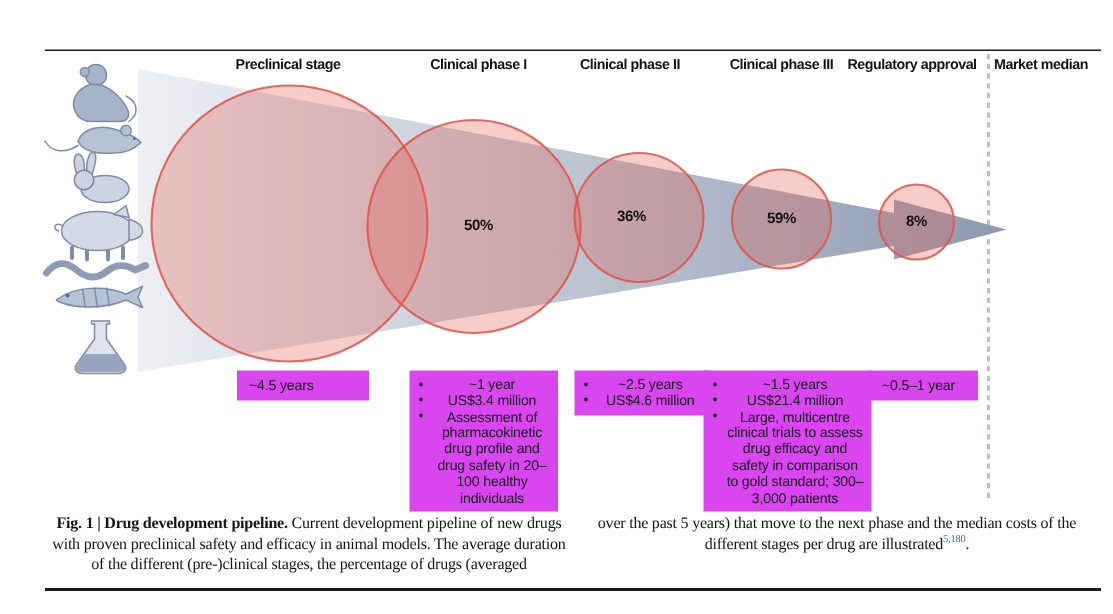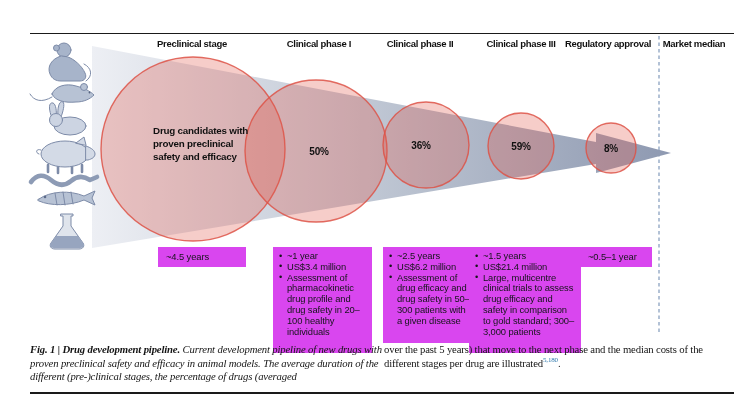--- a/index.html
+++ b/index.html
@@ -1,18 +1,18 @@
 <!DOCTYPE html>
 <html><head>
 <meta charset="utf-8">
 <style>
   html,body { margin:0; padding:0; background:#ffffff; }
   .page {
     position:relative; width:742px; height:409px; background:#ffffff;
-    font-family:"Liberation Sans", sans-serif; overflow:hidden; color:#111;
+    font-family:"Liberation Sans", sans-serif; overflow:hidden; color:#111;text-align:center;
   }
   .rule { position:absolute; background:#1a1a1a; }
   .rule-top { left:30px; top:33px; width:704px; height:1px; }
   .rule-bottom { left:30px; top:392px; width:704px; height:2px; }
 
   .hdr {
     position:absolute; top:38px; transform:translateX(-50%);
     font-weight:bold; font-size:9.5px; letter-spacing:-0.3px; white-space:nowrap;
   }
 
@@ -25,31 +25,31 @@
   .pct {
     position:absolute; transform:translate(-50%,-50%);
     font-weight:bold; font-size:10px; letter-spacing:-0.2px;
   }
 
   .ibox {
     position:absolute; background:#d946ef; color:#15151a;
     font-size:9.4px; line-height:10.8px; letter-spacing:-0.1px;
   }
   .ibox.single { height:20px; display:flex; align-items:center; padding-left:8px; }
-  .ibox ul { margin:0; padding:4px 3px 16px 6px; list-style:none;border-radius:19px; }
+  .ibox ul { margin:0; padding:4px 3px 4px 6px; list-style:none;border-radius:19px; }
   .ibox.b4 ul { padding-right:4px; }
   .ibox li { position:relative; padding-left:8px; }
   .ibox li::before { content:"\2022"; position:absolute; left:0; top:-0.5px; }
 
   .caption {
     position:absolute; top:343px;
     font-family:"Liberation Serif", serif; font-size:10.7px; line-height:13.5px;
     letter-spacing:-0.15px; color:#141414;
   }
-  .cap-left  { left:30px;  width:352px;font-style:italic; }
+  .cap-left  { left:30px;  width:352px; }
   .cap-right { left:384px; width:348px; }
   .cap-bold  { font-weight:bold; }
   sup.ref { font-size:7px; color:#2e79ad; line-height:0; }
 </style>
 </head>
 <body>
 
 <div class="page">
 
   <div class="rule rule-top"></div>
@@ -116,21 +116,20 @@
         <path d="M55 193 L57 205 M63 192 L65 205 M71 192 L73 204" fill="none"></path>
         <circle cx="45" cy="197" r="1.3" fill="#5d6b8a" stroke="none"></circle>
       </g>
       <g fill="#dfe4ec">
         <path d="M61 214 L73 214 L73 216 L71 216 L71 226 L83 243 C85 246 83 249 79 249 L55 249 C51 249 49 246 51 243 L63 226 L63 216 L61 216 Z"></path>
         <path d="M56 236 L78 236 L83 243 C85 246 83 248 79 248 L55 248 C51 248 49 246 51 243 Z" fill="#97a5bf" stroke="none"></path>
       </g>
     </g>
   </svg>
 
-  <div class="circle-text">Drug candidates with proven preclinical safety and efficacy</div>
 
   <div class="pct" style="left:319px; top:151px">50%</div>
   <div class="pct" style="left:421px; top:145px">36%</div>
   <div class="pct" style="left:521px; top:146px">59%</div>
   <div class="pct" style="left:611px; top:148px">8%</div>
 
   <div class="ibox single" style="left:158px; top:247px; width:80px">
     <span>~4.5 years</span>
   </div>
 
@@ -138,22 +137,21 @@
     <ul>
       <li>~1 year</li>
       <li>US$3.4 million</li>
       <li>Assessment of pharmacokinetic drug profile and drug safety in 20–100 healthy individuals</li>
     </ul>
   </div>
 
   <div class="ibox" style="left:383px; top:247px; width:90px">
     <ul>
       <li>~2.5 years</li>
-      <li>US$6.2 million</li>
-      <li>Assessment of drug efficacy and drug safety in 50–300 patients with a given disease</li>
+      <li>US$4.6 million</li>
     </ul>
   </div>
 
   <div class="ibox b4" style="left:469px; top:247px; width:112px">
     <ul>
       <li>~1.5 years</li>
       <li>US$21.4 million</li>
       <li>Large, multicentre clinical trials to assess drug efficacy and safety in comparison to gold standard; 300–3,000 patients</li>
     </ul>
   </div>

